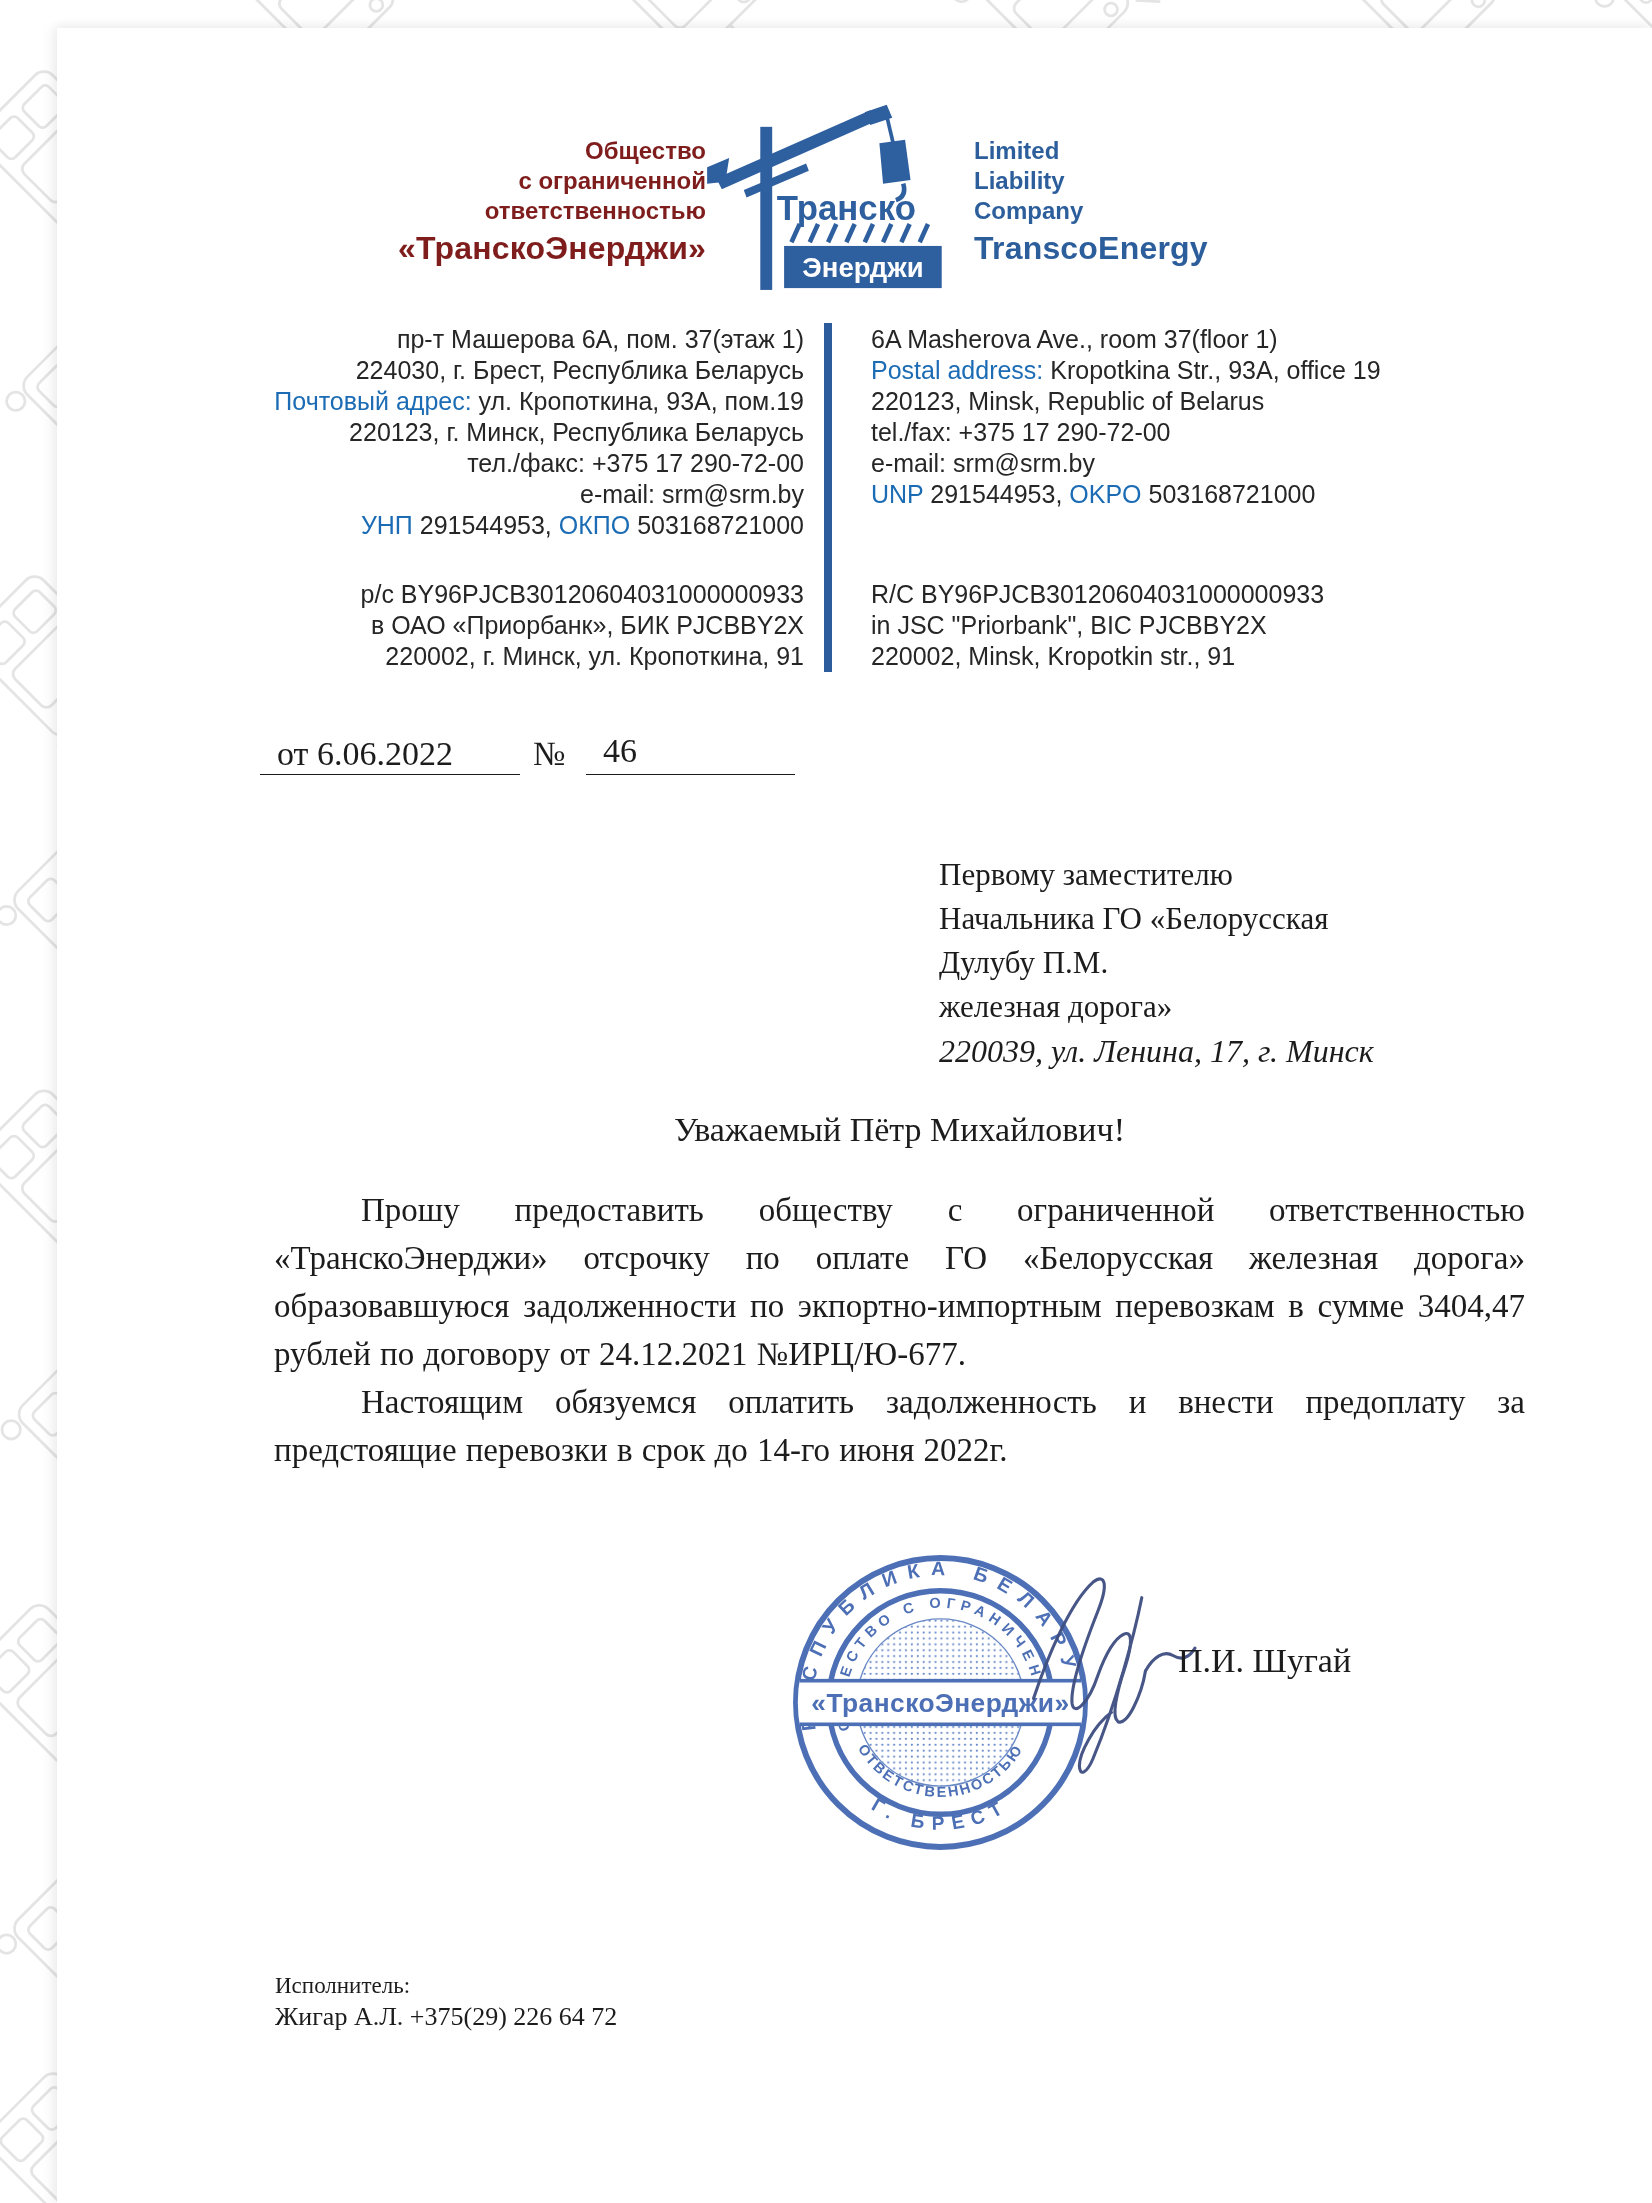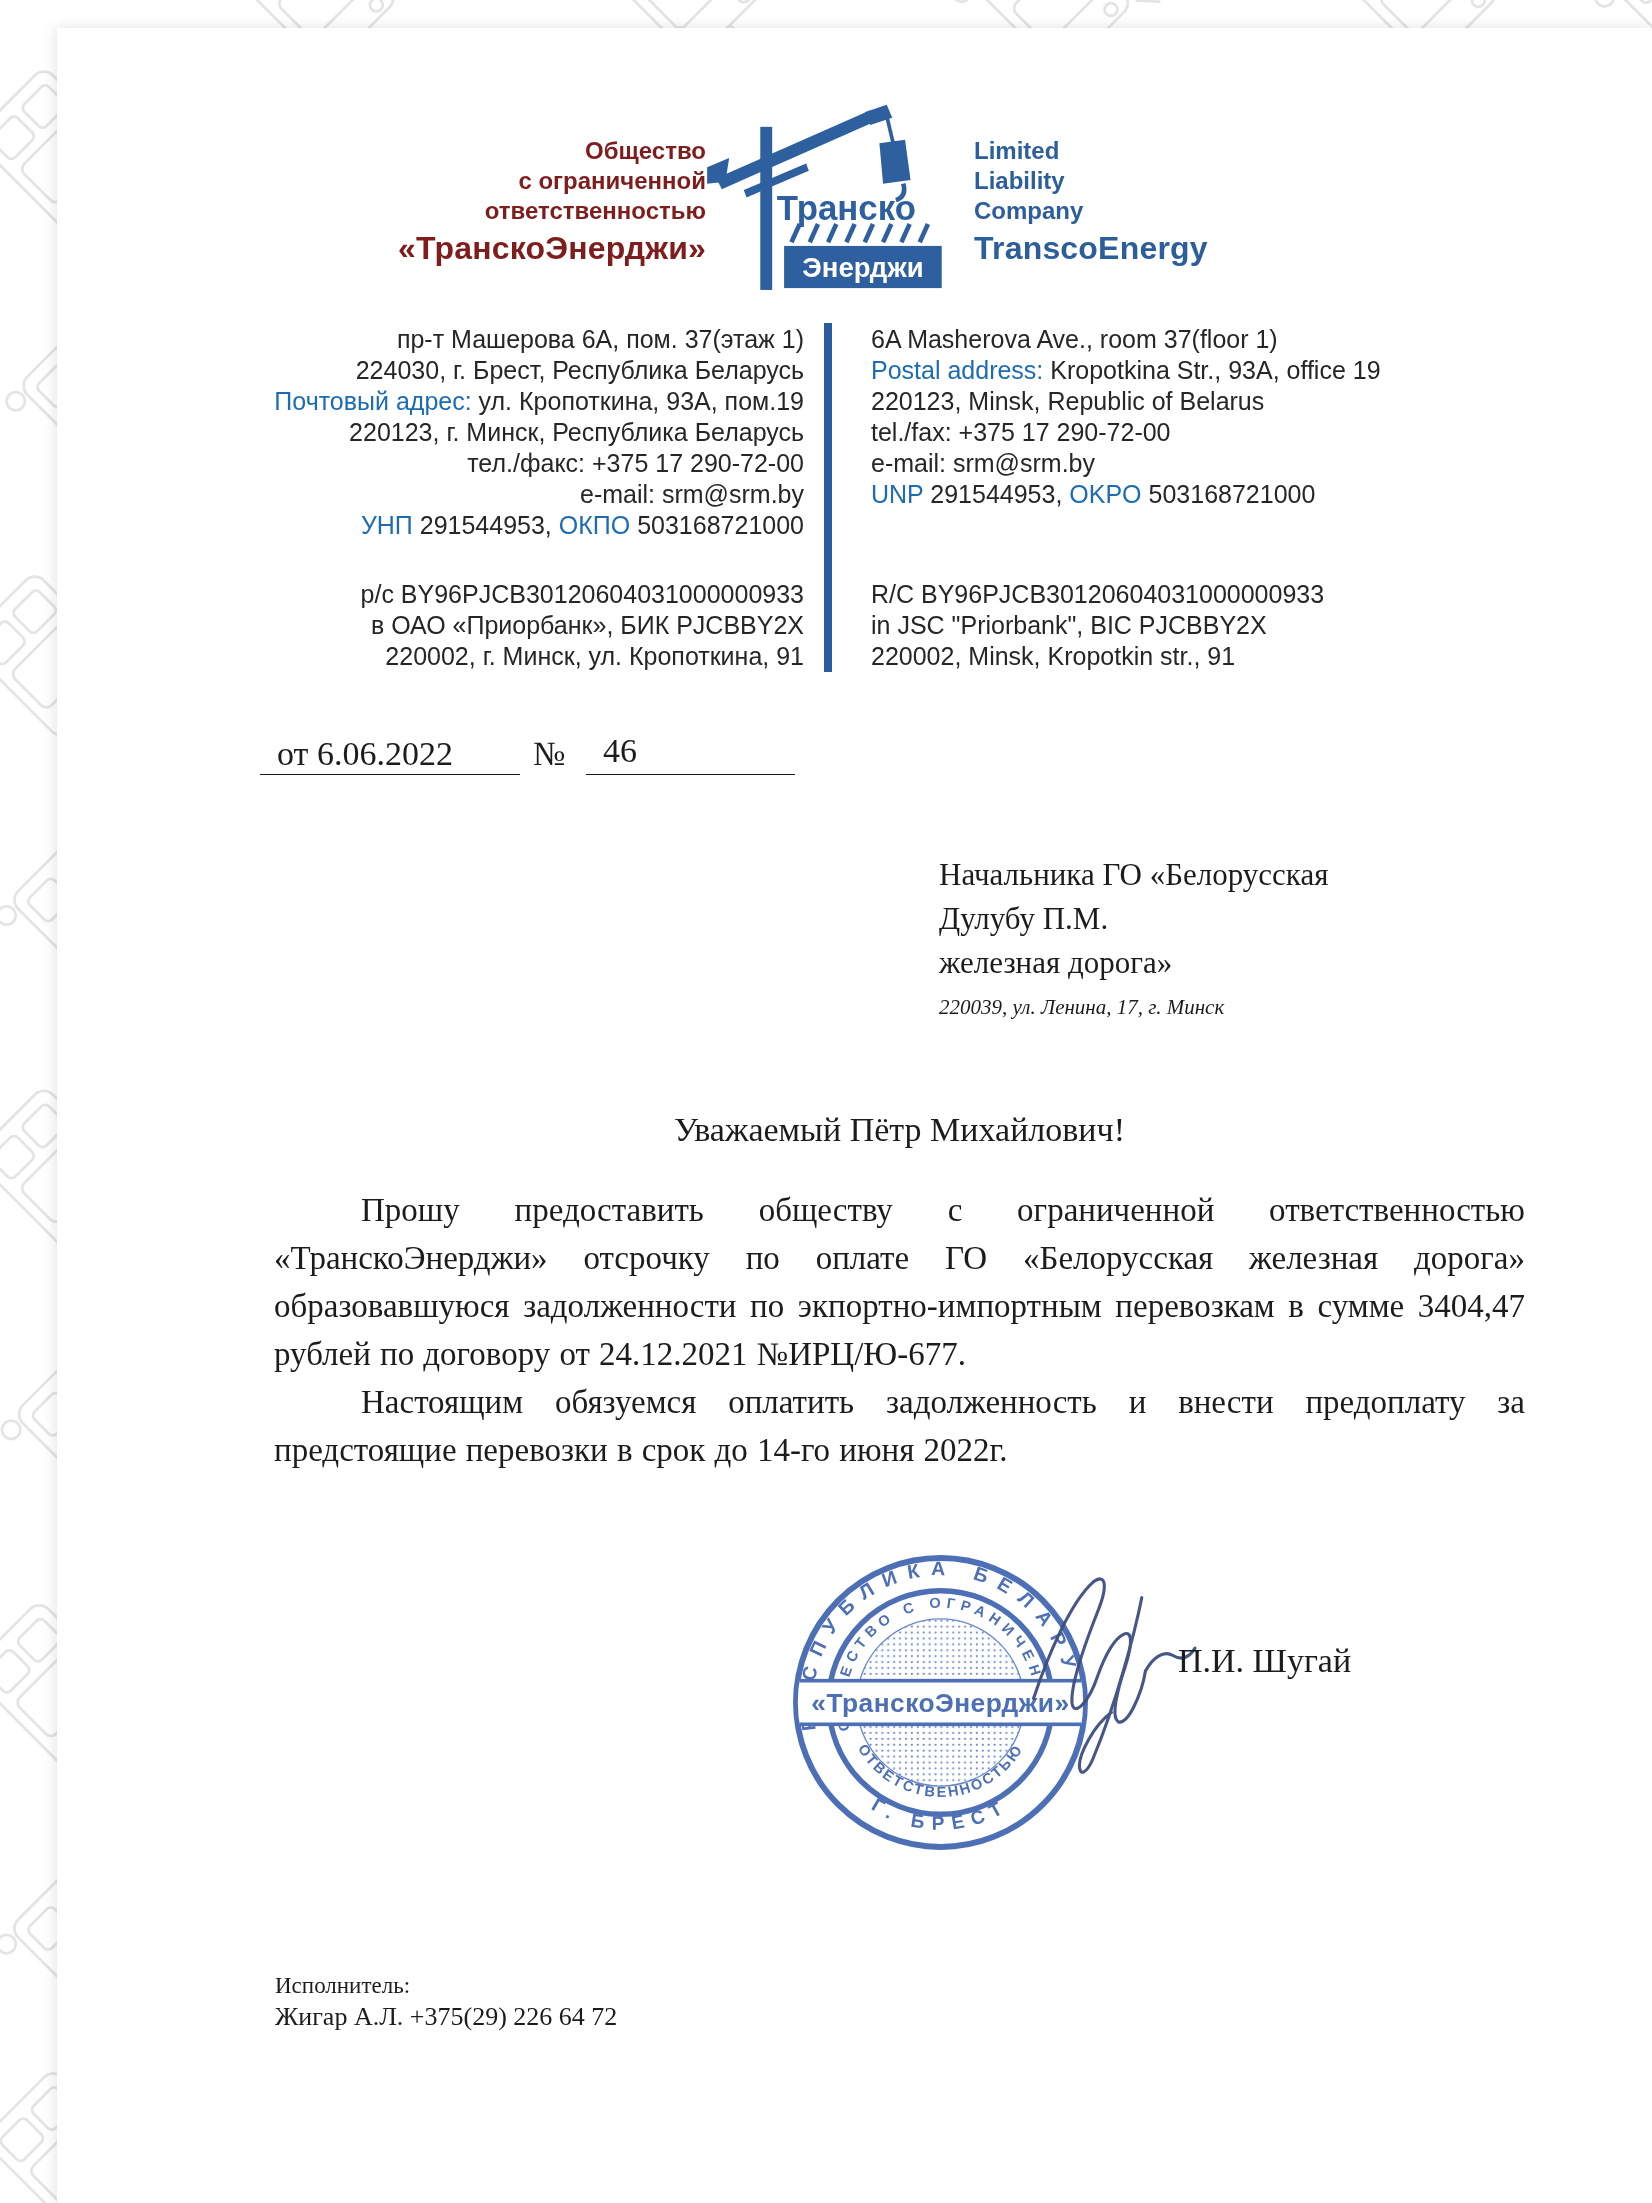--- a/index.html
+++ b/index.html
@@ -23,21 +23,21 @@
   .addr-en{left:871px;top:324px;width:588px;text-align:left;}
   .bank-ru{left:253px;top:579px;width:551px;text-align:right;}
   .bank-en{left:871px;top:579px;width:588px;text-align:left;}
   .blue{color:#1b6cb4;}
   #divider{left:824px;top:323px;width:8.3px;height:349px;background:#2c5c9b;}
   
   .serif{font-family:"Liberation Serif",serif;color:#1c1c1c;}
   .dateline-text{font-size:34px;}
   .uline{border-top:1.8px solid #1a1a1a;height:0;}
   .recipient{left:939px;top:853px;width:514px;font-size:31px;line-height:44px;}
-  .recipient .it{font-style:italic;font-size:21px;}
+  .recipient .it{font-style:italic;font-size:32px;}
   .salutation{left:274px;top:1111px;width:1251px;text-align:center;font-size:34px;}
   .bodytext{left:274px;top:1186px;width:1251px;font-size:33px;line-height:48px;
             text-align:justify;word-spacing:0.9px;}
   .bodytext p{margin:0;text-indent:87px;}
   .sig-title{left:336px;top:1646px;font-size:34px;}
   .sig-name{left:1178px;top:1642px;font-size:34px;z-index:4;}
   .footer-label{left:275px;top:1973px;font-size:23px;font-family:Liberation Serif, serif;}
   .footer-contact{left:275px;top:2002px;font-size:26px;}
   #stamp{left:786px;top:1548px;width:309px;height:309px;z-index:2;}
   #signature{left:1006px;top:1547px;width:211px;height:239px;z-index:3;}
@@ -152,20 +152,21 @@
   <div>220002, Minsk, Kropotkin str., 91</div>
 </div>
 
 <div class="abs serif dateline-text" style="left:277px;top:735px;z-index:2">от 6.06.2022</div>
 <div class="abs uline" style="left:260px;top:774px;width:260px;z-index:2"></div>
 <div class="abs serif dateline-text" style="left:533px;top:735px;z-index:2">№</div>
 <div class="abs serif dateline-text" style="left:603px;top:732px;z-index:2">46</div>
 <div class="abs uline" style="left:586px;top:774px;width:209px;z-index:2"></div>
 
 <div class="abs serif recipient" style="z-index:2">
+  <div>Первому заместителю</div>
   <div>Начальника ГО «Белорусская</div>
   <div>Дулубу П.М.</div>
   <div>железная дорога»</div>
   <div class="it">220039, ул. Ленина, 17, г. Минск</div>
 </div>
 
 <div class="abs serif salutation" style="z-index:2">Уважаемый Пётр Михайлович!</div>
 
 <div class="abs serif bodytext" style="z-index:2">
   <p>Прошу предоставить обществу с ограниченной ответственностью «ТранскоЭнерджи» отсрочку по оплате ГО «Белорусская железная дорога» образовавшуюся задолженности по экпортно-импортным перевозкам в сумме 3404,47 рублей по договору от 24.12.2021 №ИРЦ/Ю-677.</p>

